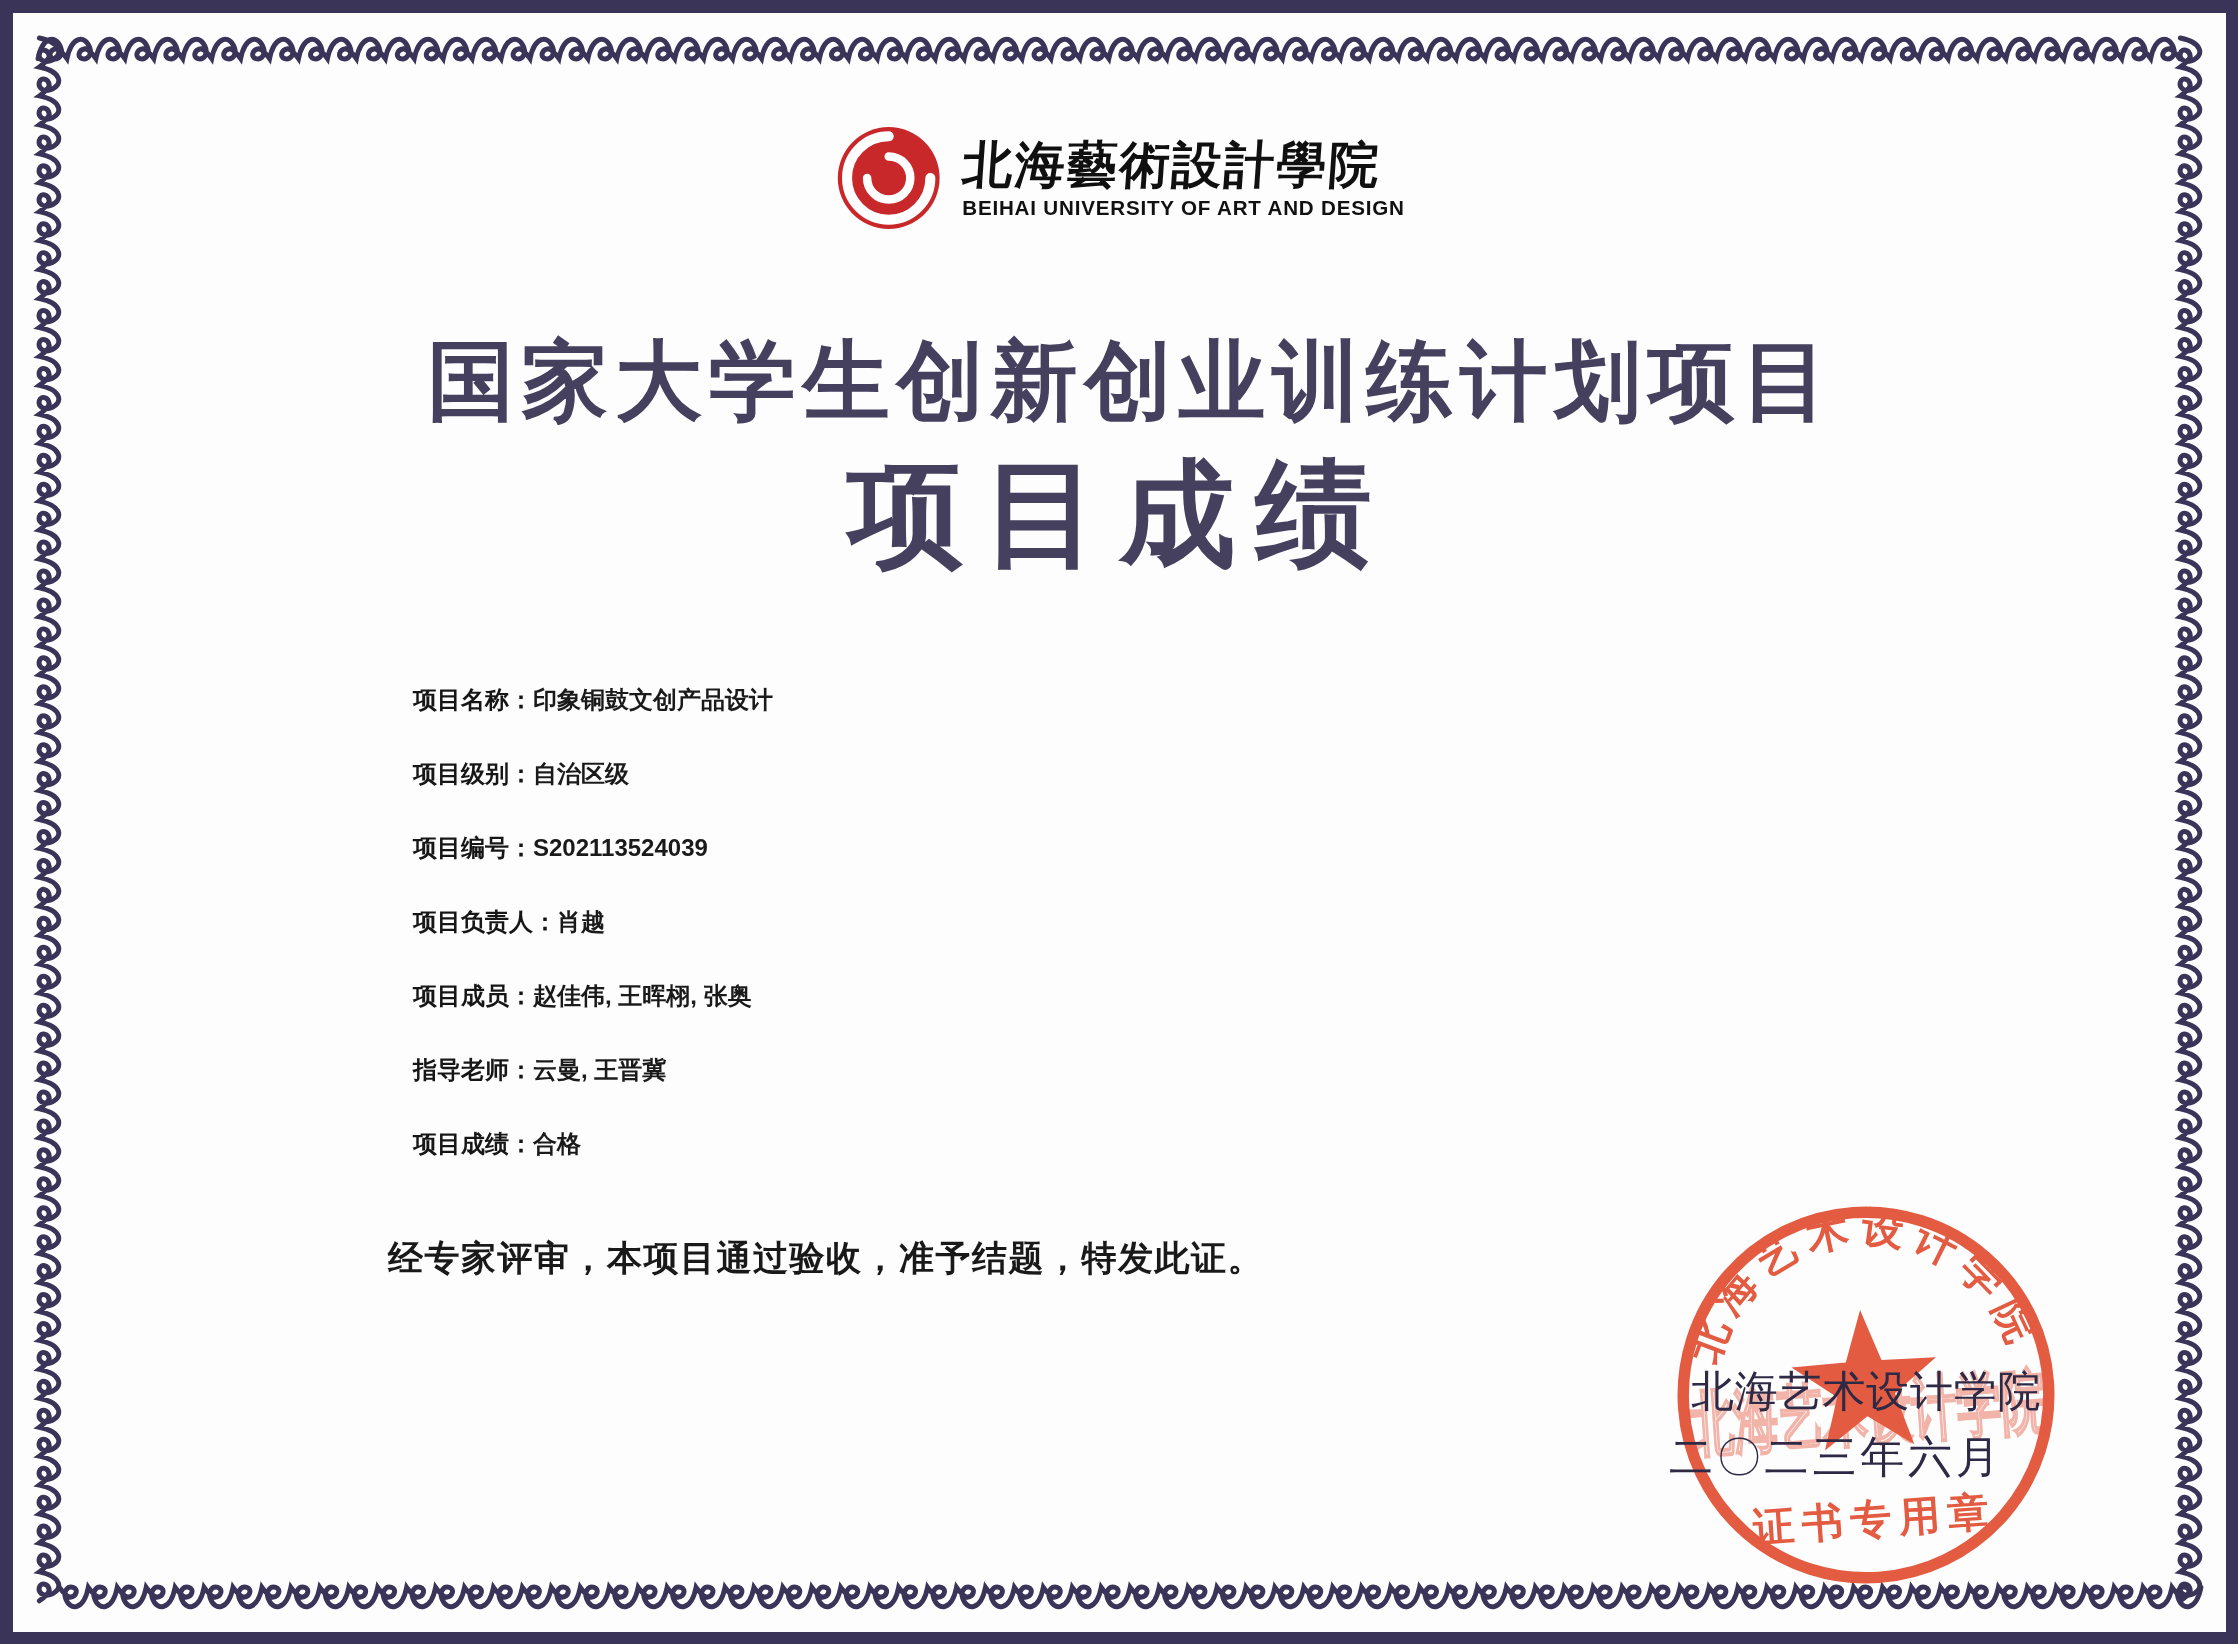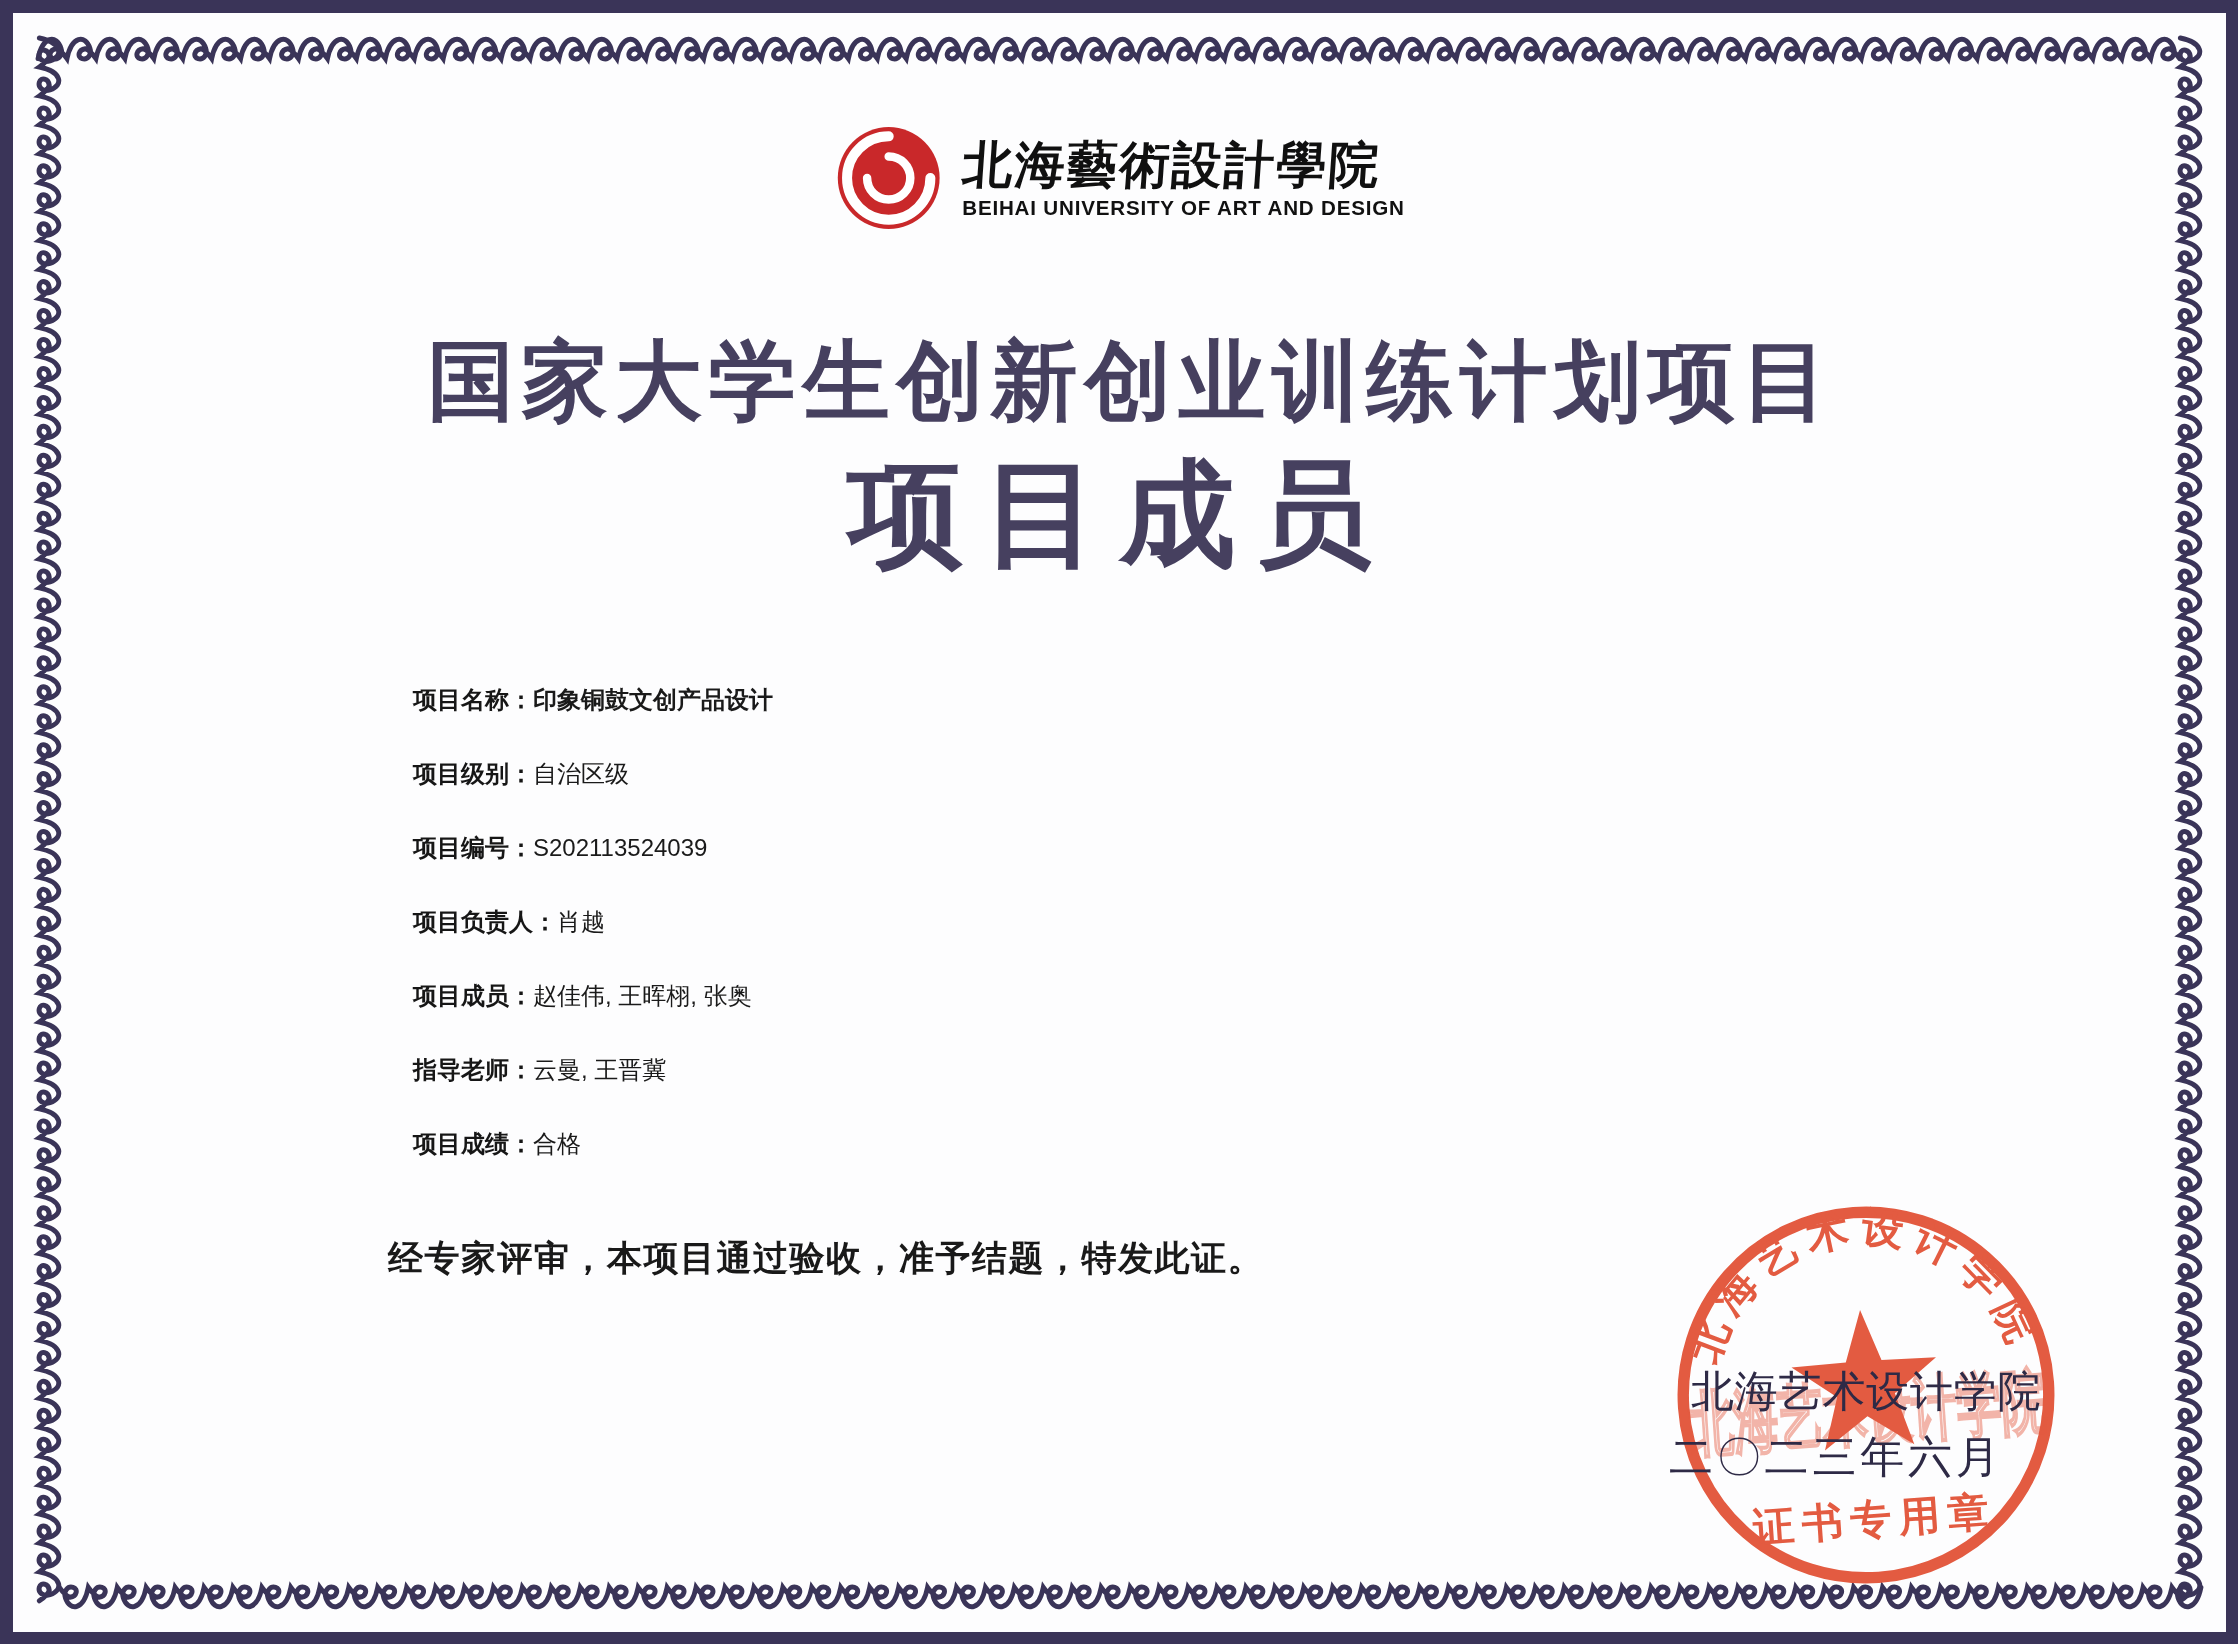--- a/index.html
+++ b/index.html
@@ -31,21 +31,21 @@
   .title1{position:absolute;top:323px;left:12px;width:100%;text-align:center;
     font-family:"Liberation Serif","DejaVu Serif",serif;font-weight:700;font-size:87px;
     color:var(--title);letter-spacing:6.9px;}
   .title2{position:absolute;top:437px;left:0;width:100%;text-align:center;
     font-family:"Liberation Serif","DejaVu Serif",serif;font-weight:700;font-size:116px;
     color:var(--title);letter-spacing:20px;}
   
   .fields{position:absolute;left:413px;top:682px;}
   .row{display:flex;align-items:baseline;font-size:24px;line-height:35px;margin-bottom:39px;}
   .label{font-weight:700;color:var(--ink);}
-  .value{font-weight:400;color:#1a1a1a;}
+  .value{font-weight:700;color:#1a1a1a;}
   .value.strong{font-weight:700;}
   .statement{position:absolute;left:388px;top:1235px;font-size:35px;font-weight:600;color:#191919;letter-spacing:1.5px;}
   
   .footnote{position:absolute;left:139px;top:1422px;font-family:"Liberation Serif","DejaVu Serif",serif;
     font-size:18.3px;line-height:26px;color:var(--footnote);}
   
   .stamp-group{position:absolute;left:1668px;top:1197px;width:396px;height:396px;}
   svg.stamp{position:absolute;inset:0;opacity:.96;transform:rotate(-4deg);}
   .issuer{position:absolute;left:23px;top:166px;font-size:43px;color:#2e2a46;font-weight:500;letter-spacing:0.8px;white-space:nowrap;}
   .issue-date{position:absolute;left:1px;top:231px;font-size:44px;color:#2e2a46;font-weight:500;letter-spacing:3.8px;white-space:nowrap;}
@@ -76,21 +76,21 @@
       <path d="M70 16 a54 54 0 1 0 54 54" fill="none" stroke="#fff" stroke-width="13" stroke-linecap="round"></path>
       <path d="M70 42 a28 28 0 1 1 -28 28" fill="none" stroke="#fff" stroke-width="11" stroke-linecap="round"></path>
     </svg>
     <div class="brand-text">
       <div class="brand-cn">北海藝術設計學院</div>
       <div class="brand-en">BEIHAI UNIVERSITY OF ART AND DESIGN</div>
     </div>
   </header>
 
   <h1 class="title1">国家大学生创新创业训练计划项目</h1>
-  <h2 class="title2">项目成员</h2>
+  <h2 class="title2">项目成绩</h2>
 
   <section class="fields">
     <div class="row">
       <span class="label">项目名称：</span>
       <span class="value strong">印象铜鼓文创产品设计</span>
     </div>
     <div class="row">
       <span class="label">项目级别：</span>
       <span class="value">自治区级</span>
     </div>

